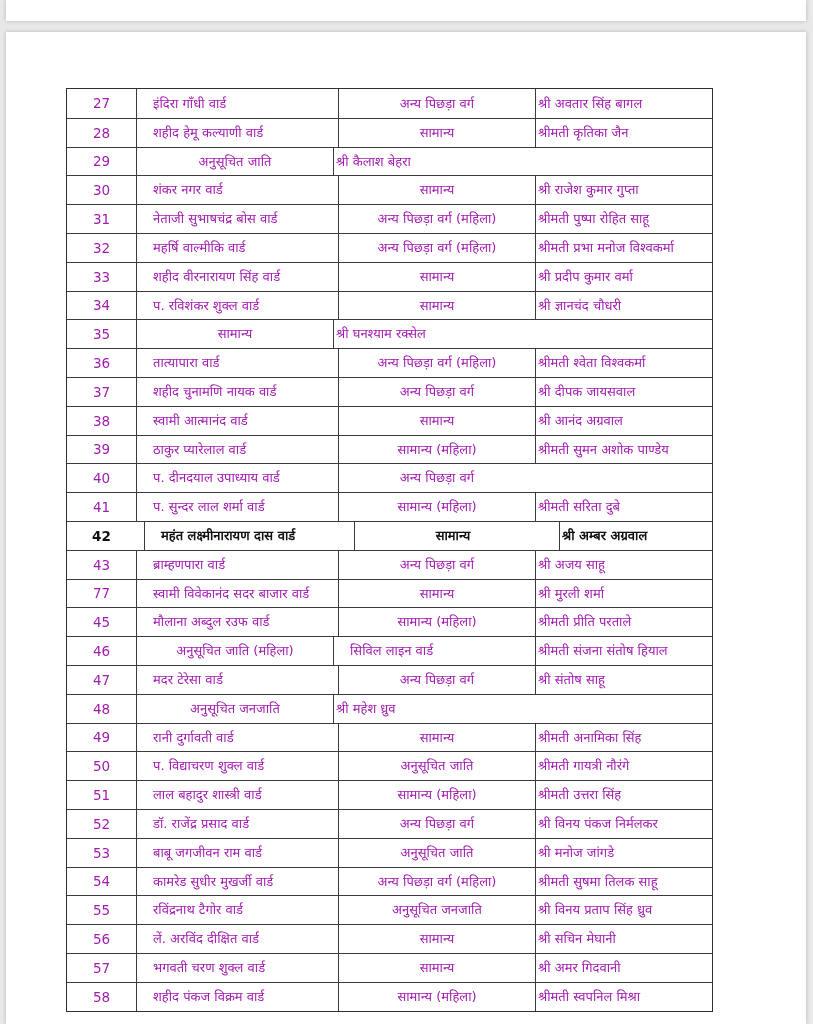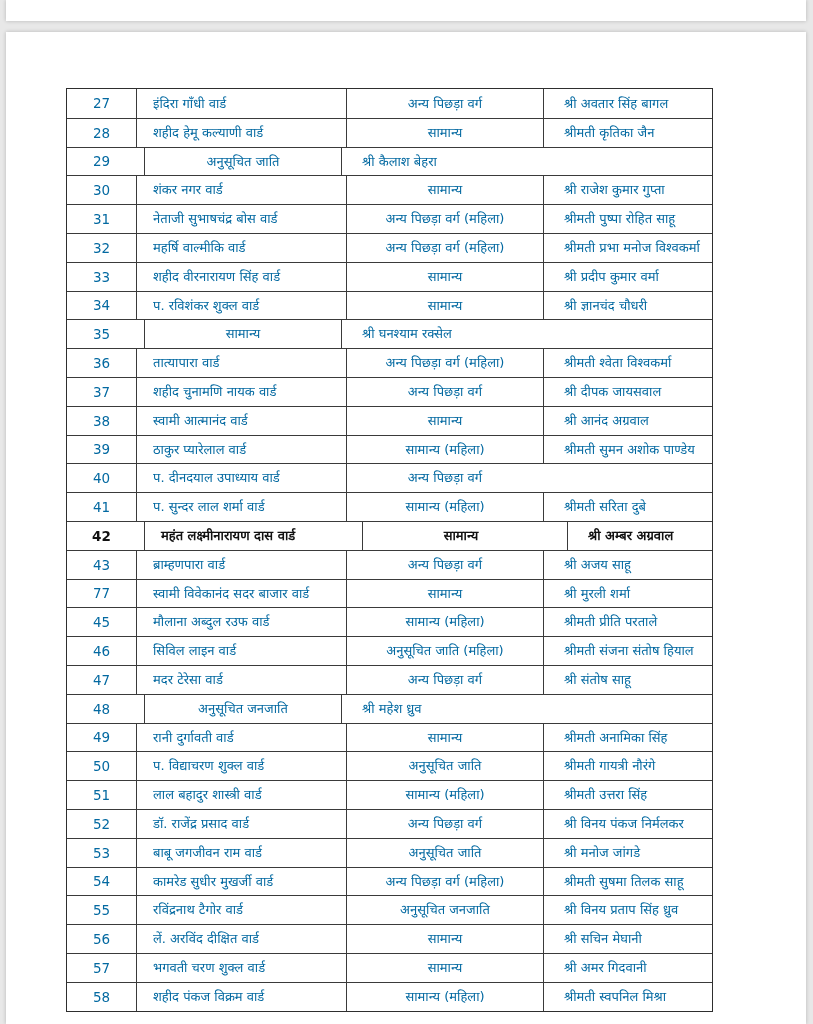--- a/index.html
+++ b/index.html
@@ -25,39 +25,39 @@
     width:647px;
     border:1.6px solid #2e2e2e;
     box-sizing:border-box;
     background:#fff;
   }
   .trow {
     display:flex;
     height:28.8px;
     border-top:1.3px solid #3a3a3a;
     box-sizing:border-box;
-    color:#0369a1;
+    color:#a21caf;
     font-size:13px;
   }
   .trow:first-child { border-top:none; }
   .trow.bold { font-weight:bold; color:#111;gap:8px; }
   .cell {
     display:flex;
     align-items:center;
     box-sizing:border-box;
     border-left:1.1px solid #3a3a3a;
     overflow:hidden;
     white-space:nowrap;
     line-height:1.05;
   }
   .cell:first-child { border-left:none; }
   .c-sr   { width:69px;  justify-content:center; font-size:13.5px; }
   .c-ward { width:202px; padding-left:16px; }
-  .c-cat  { width:197px; justify-content:center;margin-left:8px; }
-  .c-name { flex:1; padding-left:20px; }
+  .c-cat  { width:197px; justify-content:center; }
+  .c-name { flex:1; padding-left:2px; }
 </style>
 </head>
 <body>
 
 <div class="viewport">
   <div class="page page-prev"></div>
   <div class="page page-main">
     <div class="doc-table" id="table-root">
         <div class="trow">
           <div class="cell c-sr">27</div>
@@ -165,22 +165,22 @@
           <div class="cell c-name">श्री मुरली शर्मा</div>
         </div>
         <div class="trow">
           <div class="cell c-sr">45</div>
           <div class="cell c-ward">मौलाना अब्दुल रउफ वार्ड</div>
           <div class="cell c-cat">सामान्य (महिला)</div>
           <div class="cell c-name">श्रीमती प्रीति परताले</div>
         </div>
         <div class="trow">
           <div class="cell c-sr">46</div>
+          <div class="cell c-cat">अनुसूचित जाति (महिला)</div>
           <div class="cell c-ward">सिविल लाइन वार्ड</div>
-          <div class="cell c-cat">अनुसूचित जाति (महिला)</div>
           <div class="cell c-name">श्रीमती संजना संतोष हियाल</div>
         </div>
         <div class="trow">
           <div class="cell c-sr">47</div>
           <div class="cell c-ward">मदर टेरेसा वार्ड</div>
           <div class="cell c-cat">अन्य पिछड़ा वर्ग</div>
           <div class="cell c-name">श्री संतोष साहू</div>
         </div>
         <div class="trow">
           <div class="cell c-sr">48</div>

